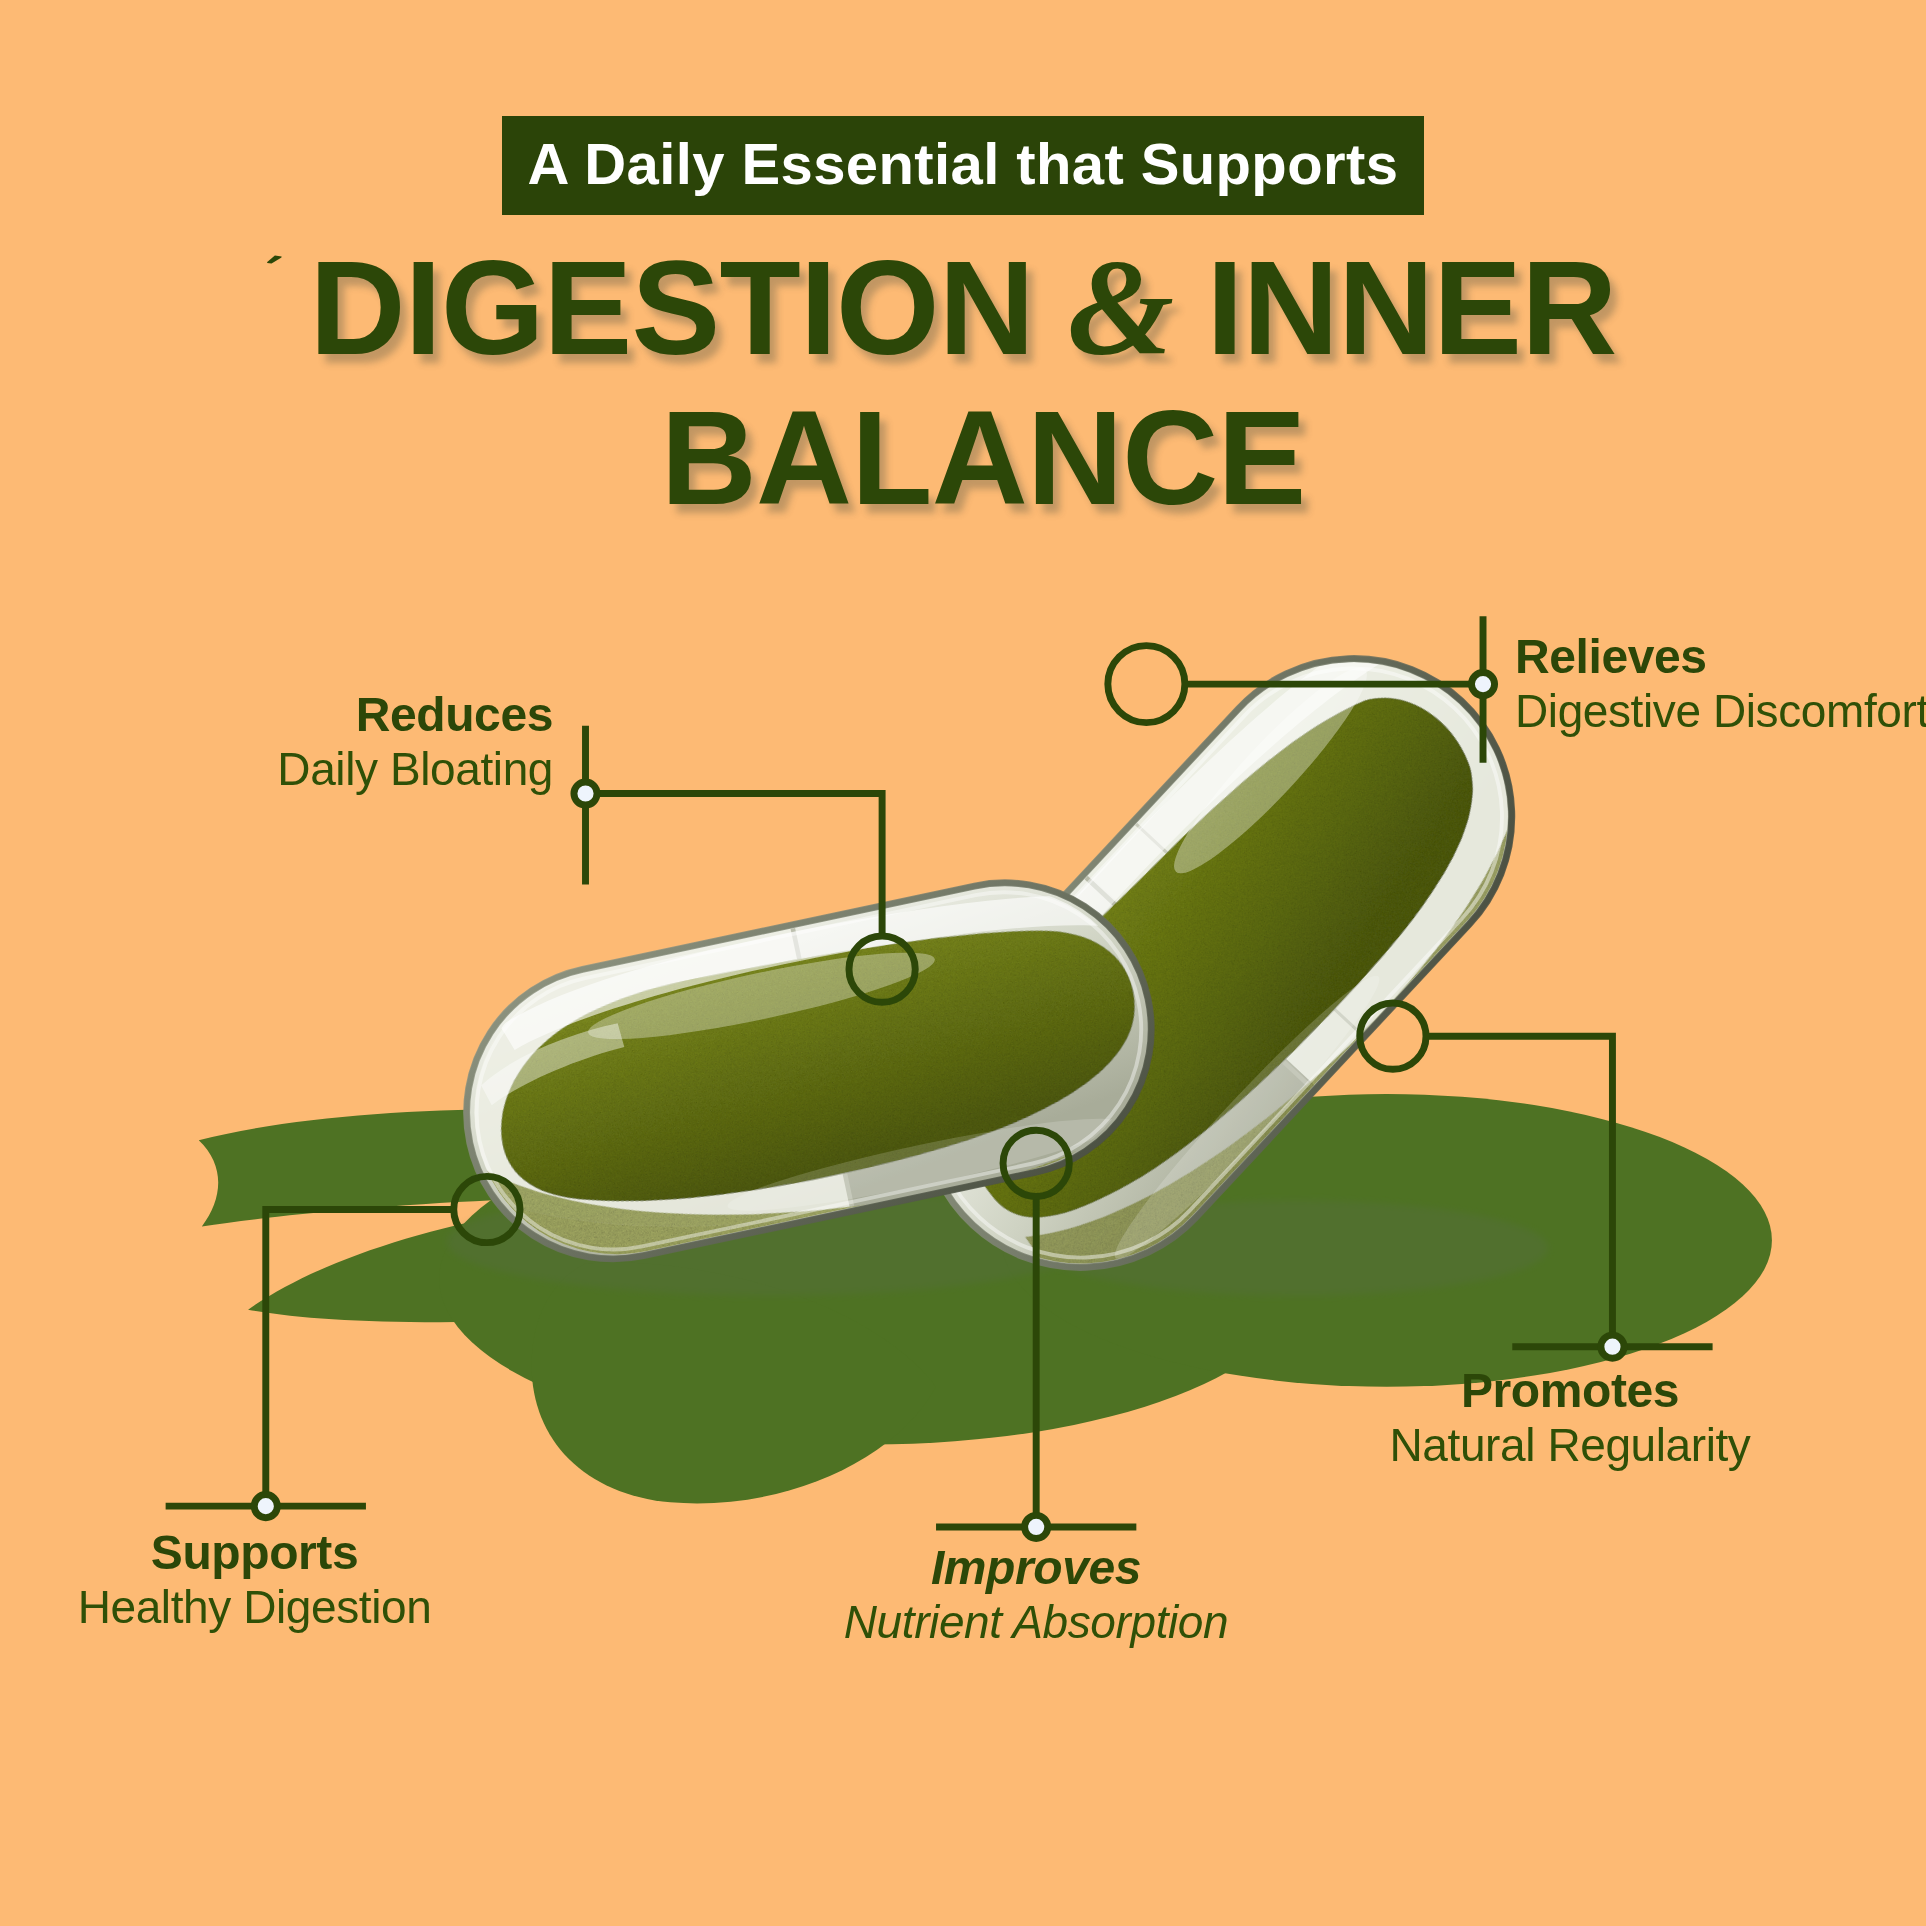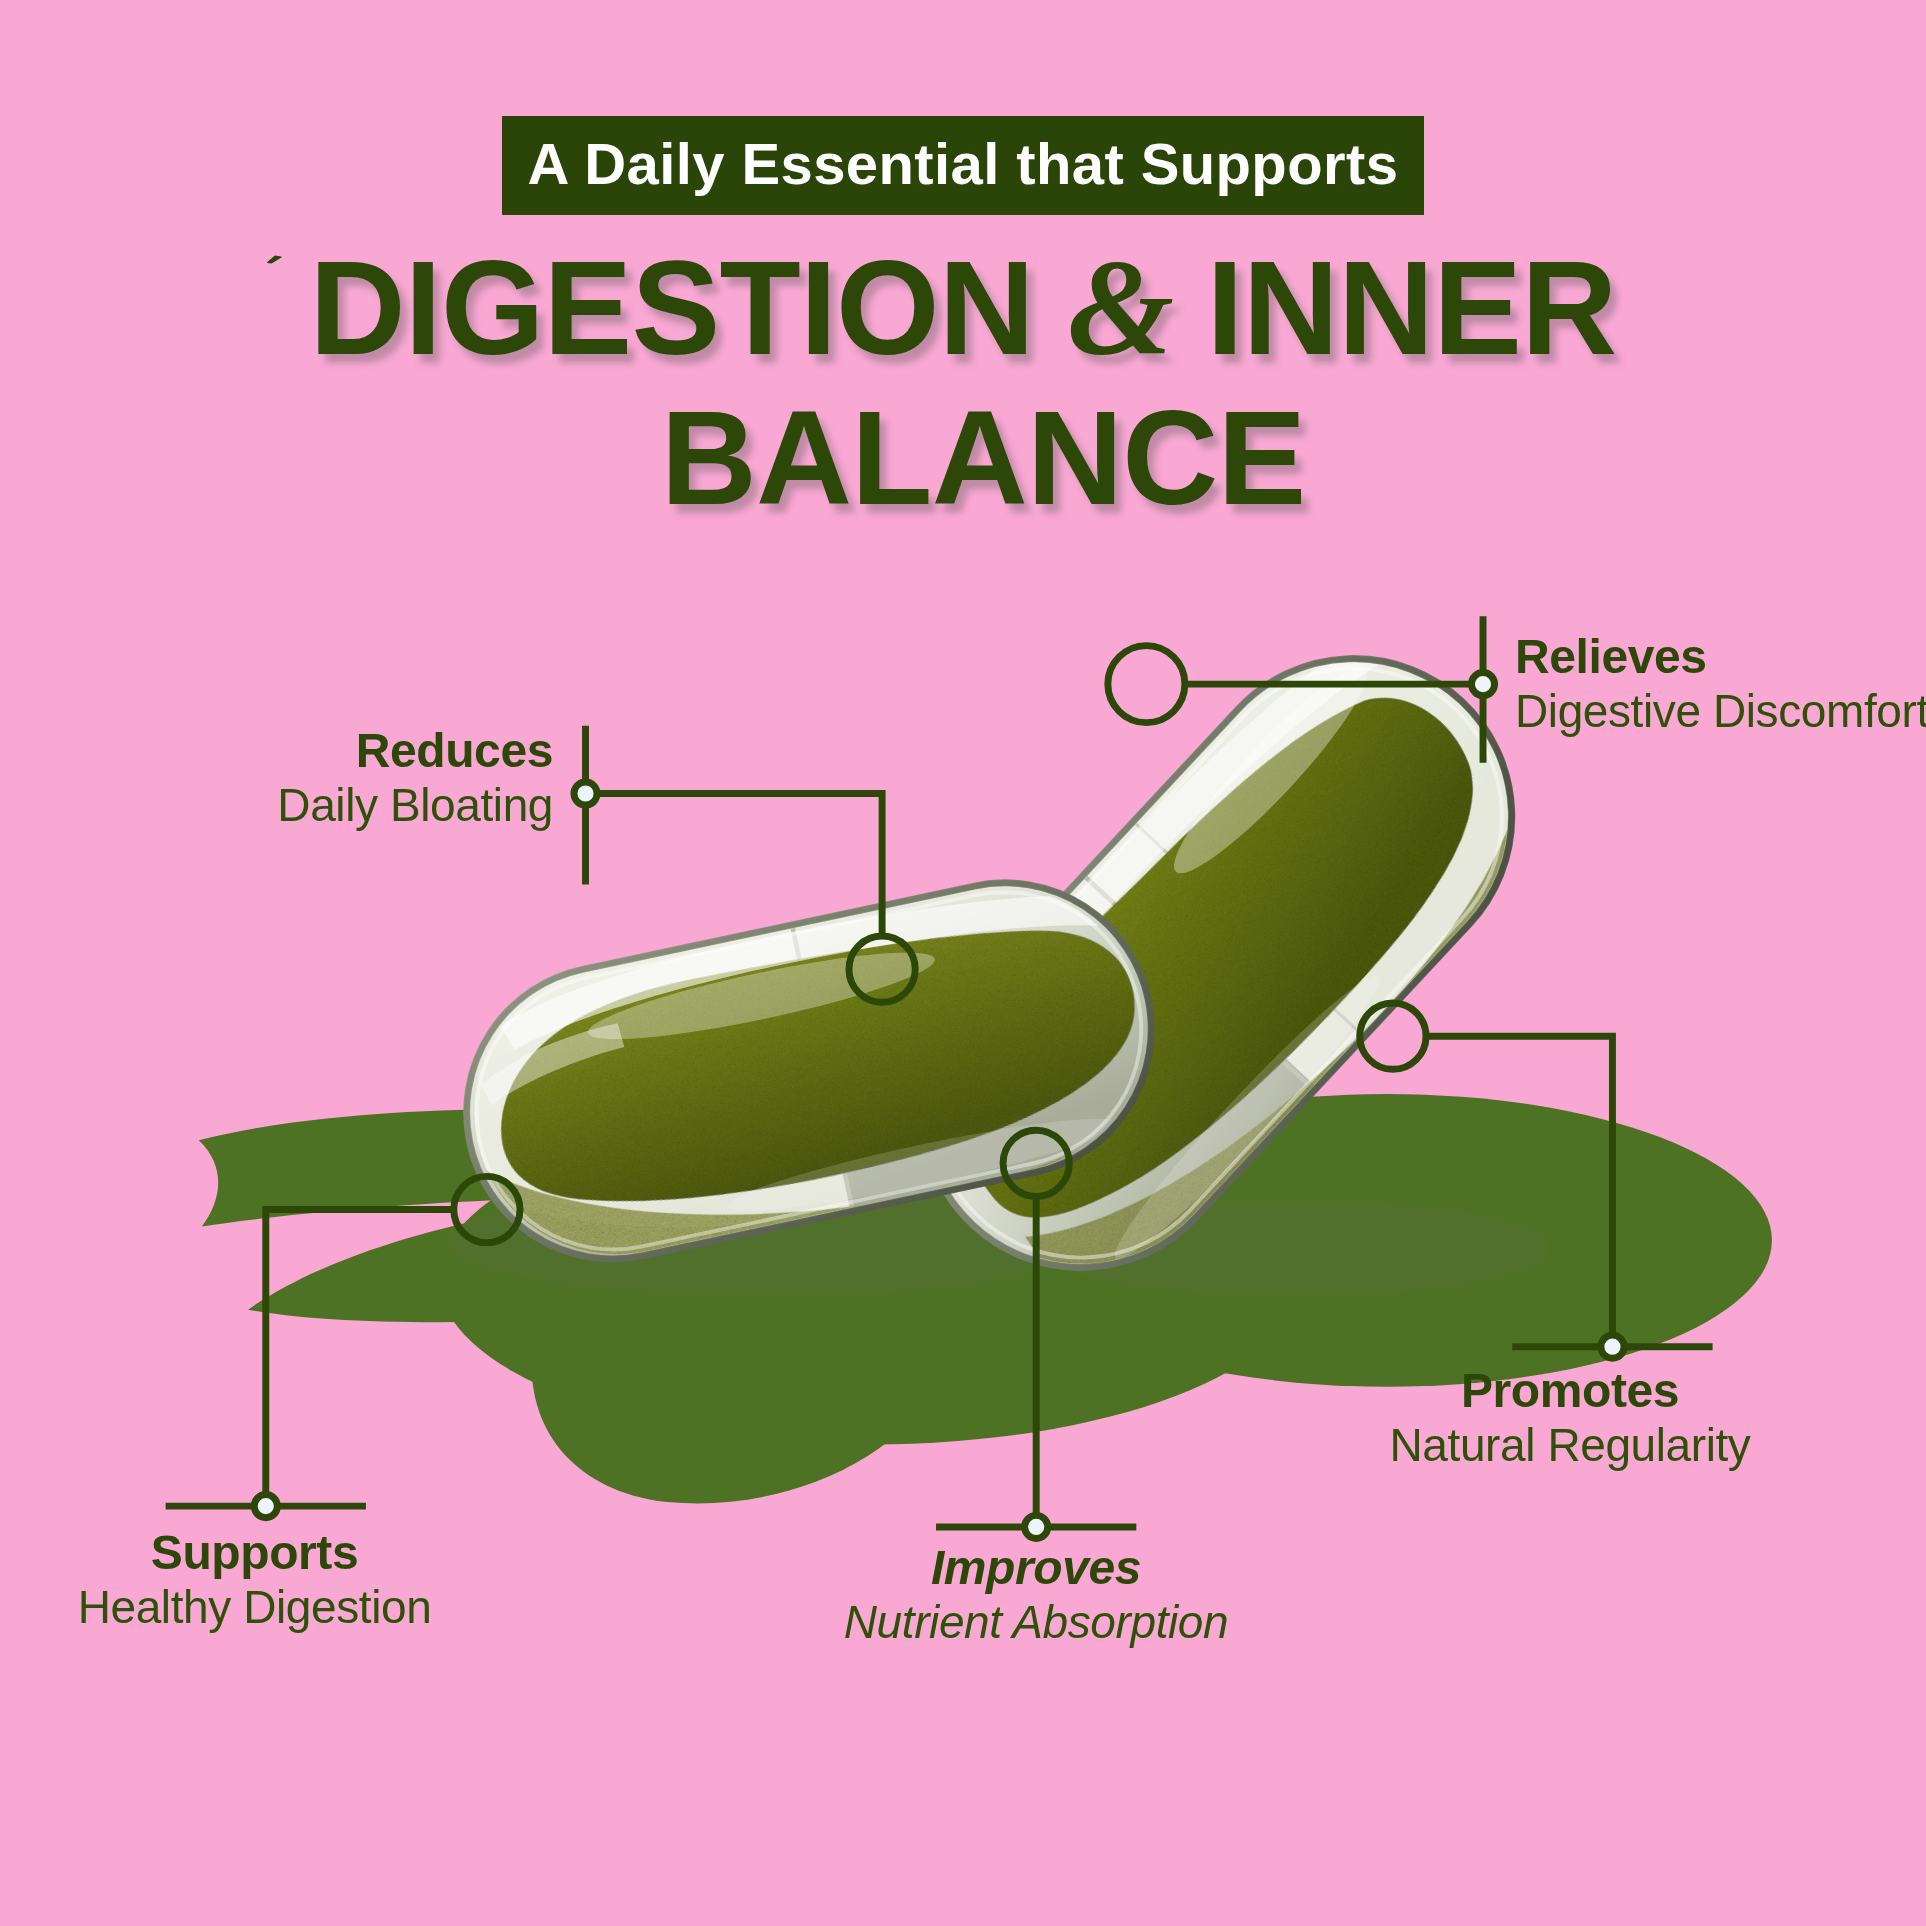--- a/index.html
+++ b/index.html
@@ -13,21 +13,21 @@
     font-family: "Liberation Sans", sans-serif;
     overflow: hidden;
     position: relative;
   }
 
   #stage {
     position: absolute;
     left: 0; top: 0;
     width: 1926px;
     height: 1926px;
-    background: #f9a8d4;
+    background: #fdba74;
     overflow: hidden;
   }
 
   
   .header {
     position: absolute;
     left: 0;
     top: 116px;
     width: 1926px;
     text-align: center;
@@ -111,21 +111,21 @@
   .callout .c-sub {
     font-weight: normal;
     font-size: 46px;
     line-height: 1.18;
     color: #2f5007;
     letter-spacing: -0.4px;
   }
 
   
   #co-relieves { left: 1515px; top: 630px;  text-align: left; }
-  #co-reduces  { left: 0px;    top: 724px;  width: 553px; text-align: right; }
+  #co-reduces  { left: 0px;    top: 688px;  width: 553px; text-align: right; }
   #co-supports { left: 0px;    top: 1526px; width: 509px; text-align: center; }
   #co-improves { left: 778px; top: 1541px; width: 516px; text-align: center; font-style: italic; }
   #co-promotes { left: 1312px; top: 1364px; width: 516px; text-align: center; }
 </style>
 </head>
 <body>
 
 <div id="stage">
 
   <svg id="art" viewBox="0 0 2500 2500" width="1926" height="1926">

